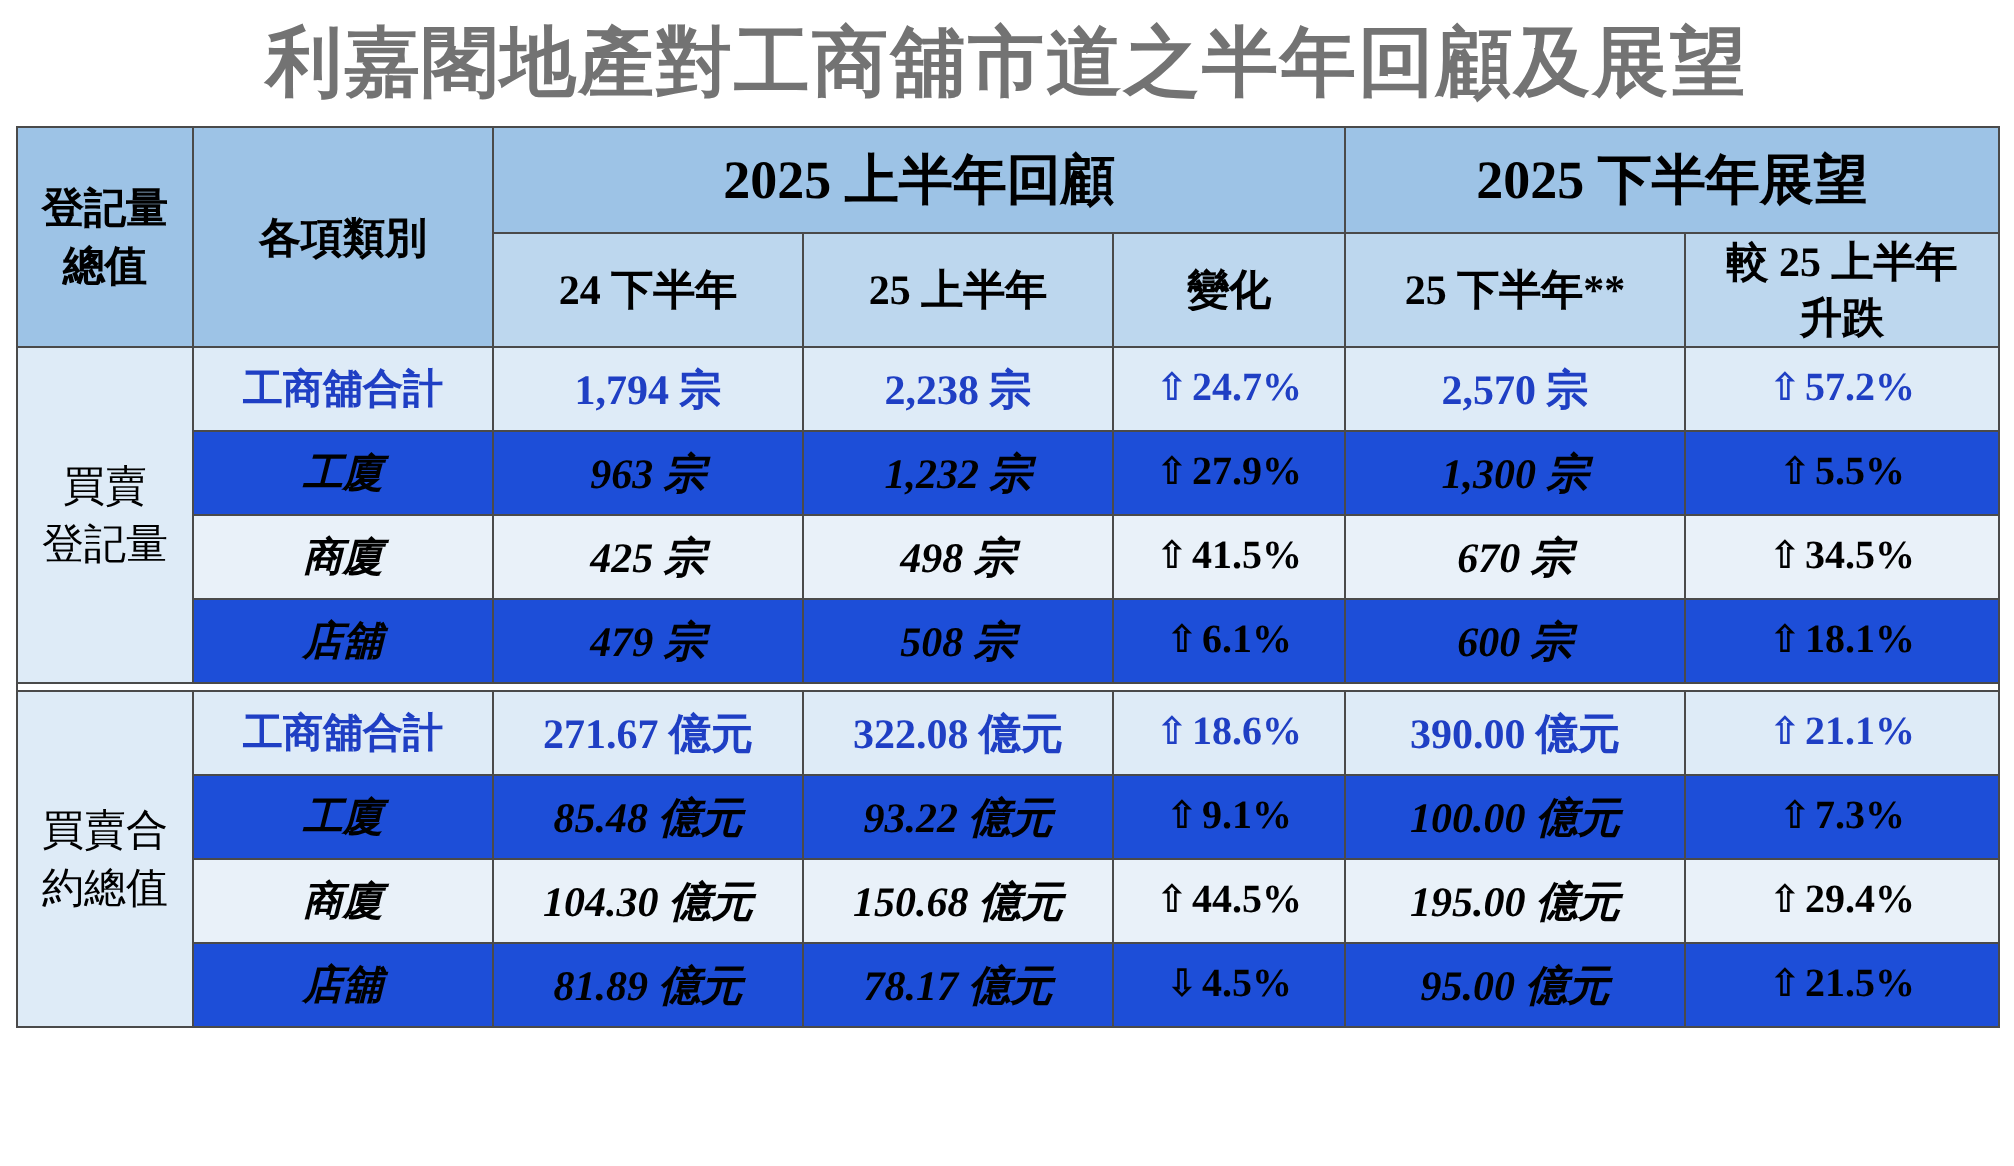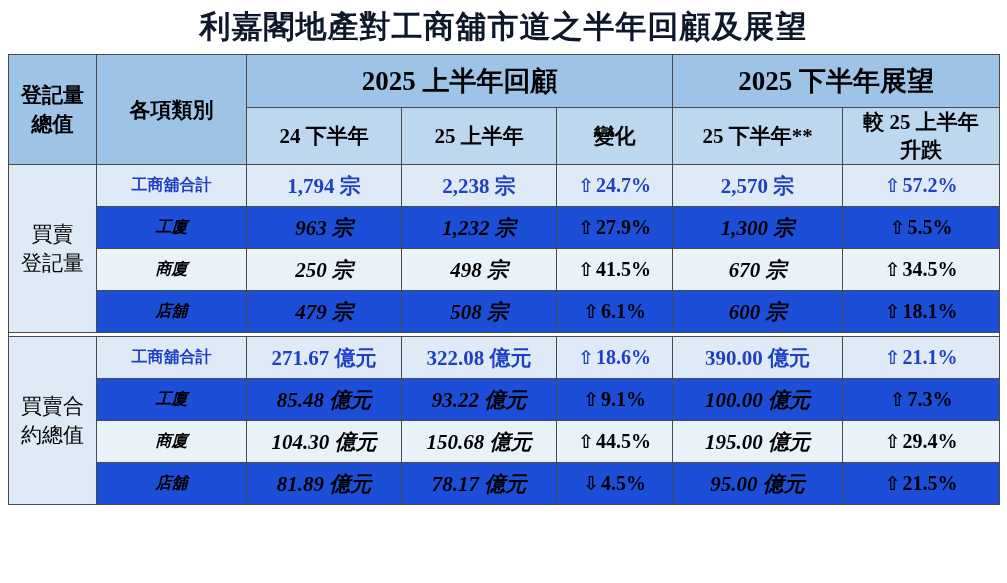--- a/index.html
+++ b/index.html
@@ -18,25 +18,25 @@
     width: 1007px;
     height: 583px;
     position: relative;
     box-sizing: border-box;
     padding: 0 8px;
   }
   .title {
     text-align: center;
     font-family: "Liberation Serif", serif;
     font-weight: bold;
-    font-size: 31px;
+    font-size: 38px;
     letter-spacing: 1px;
     padding-top: 6px;
     padding-bottom: 6px;
-    color: #0f172a;
+    color: #737373;
   }
   table.main {
     border-collapse: collapse;
     width: 991px;
     table-layout: fixed;
     margin: 0 auto;
   }
   table.main td, table.main th {
     border: 1px solid #4a4a4a;
     padding: 0;
@@ -84,21 +84,21 @@
   .row-alt td {
     background: #e9f1f9;
   }
   .row-plain td {
     background: #1d4ed8;
   }
   .cat-cell {
     font-family: "Liberation Serif", serif;
     font-weight: bold;
     font-style: italic;
-    font-size: 16px;
+    font-size: 20px;
     height: 41px;
   }
   .cat-total {
     color: #1f3fc4;
     font-style: normal;
   }
   .val {
     font-family: "Liberation Serif", serif;
     font-style: italic;
     font-weight: bold;
@@ -191,21 +191,21 @@
       <tr class="row-plain">
         <td class="cat-cell">工廈</td>
         <td class="val">963 宗</td>
         <td class="val">1,232 宗</td>
         <td class="chg"><span class="arrow">⇧</span><span>27.9%</span></td>
         <td class="val">1,300 宗</td>
         <td class="chg"><span class="arrow">⇧</span><span>5.5%</span></td>
       </tr>
       <tr class="row-alt">
         <td class="cat-cell">商廈</td>
-        <td class="val">250 宗</td>
+        <td class="val">425 宗</td>
         <td class="val">498 宗</td>
         <td class="chg"><span class="arrow">⇧</span><span>41.5%</span></td>
         <td class="val">670 宗</td>
         <td class="chg"><span class="arrow">⇧</span><span>34.5%</span></td>
       </tr>
       <tr class="row-plain">
         <td class="cat-cell">店舖</td>
         <td class="val">479 宗</td>
         <td class="val">508 宗</td>
         <td class="chg"><span class="arrow">⇧</span><span>6.1%</span></td>

